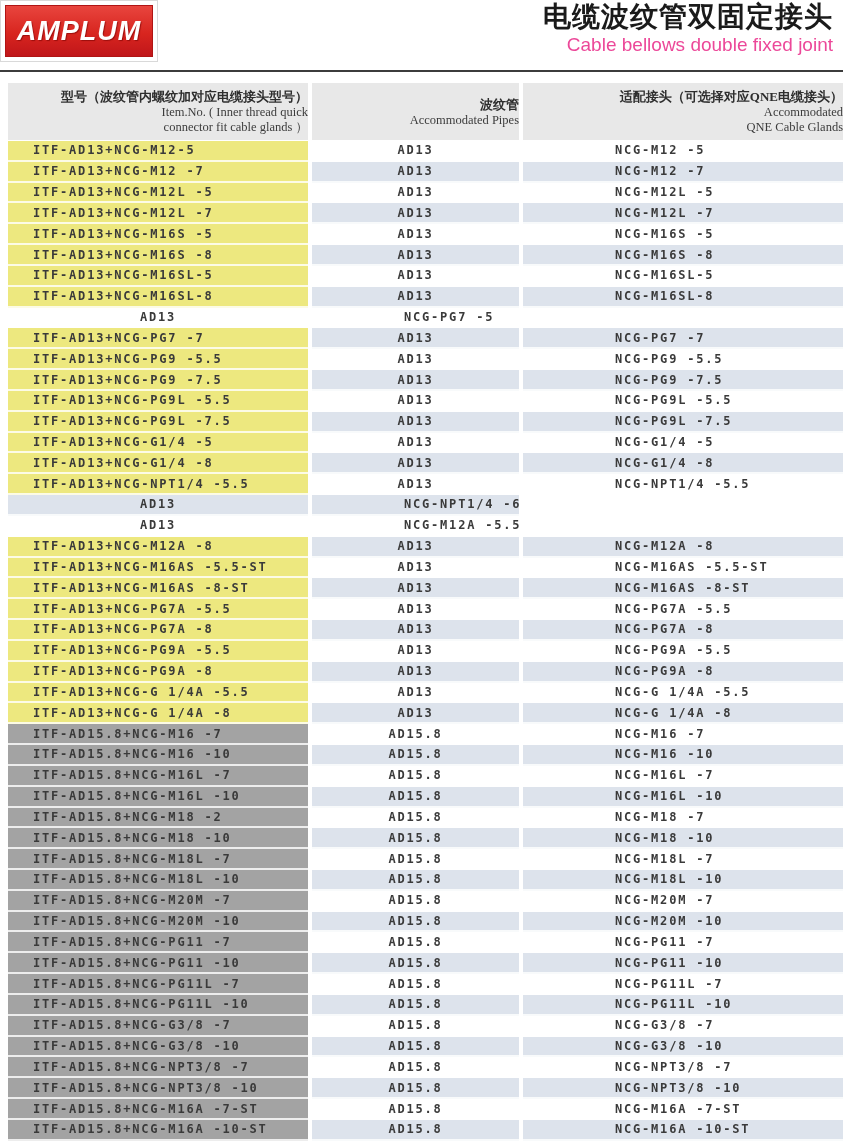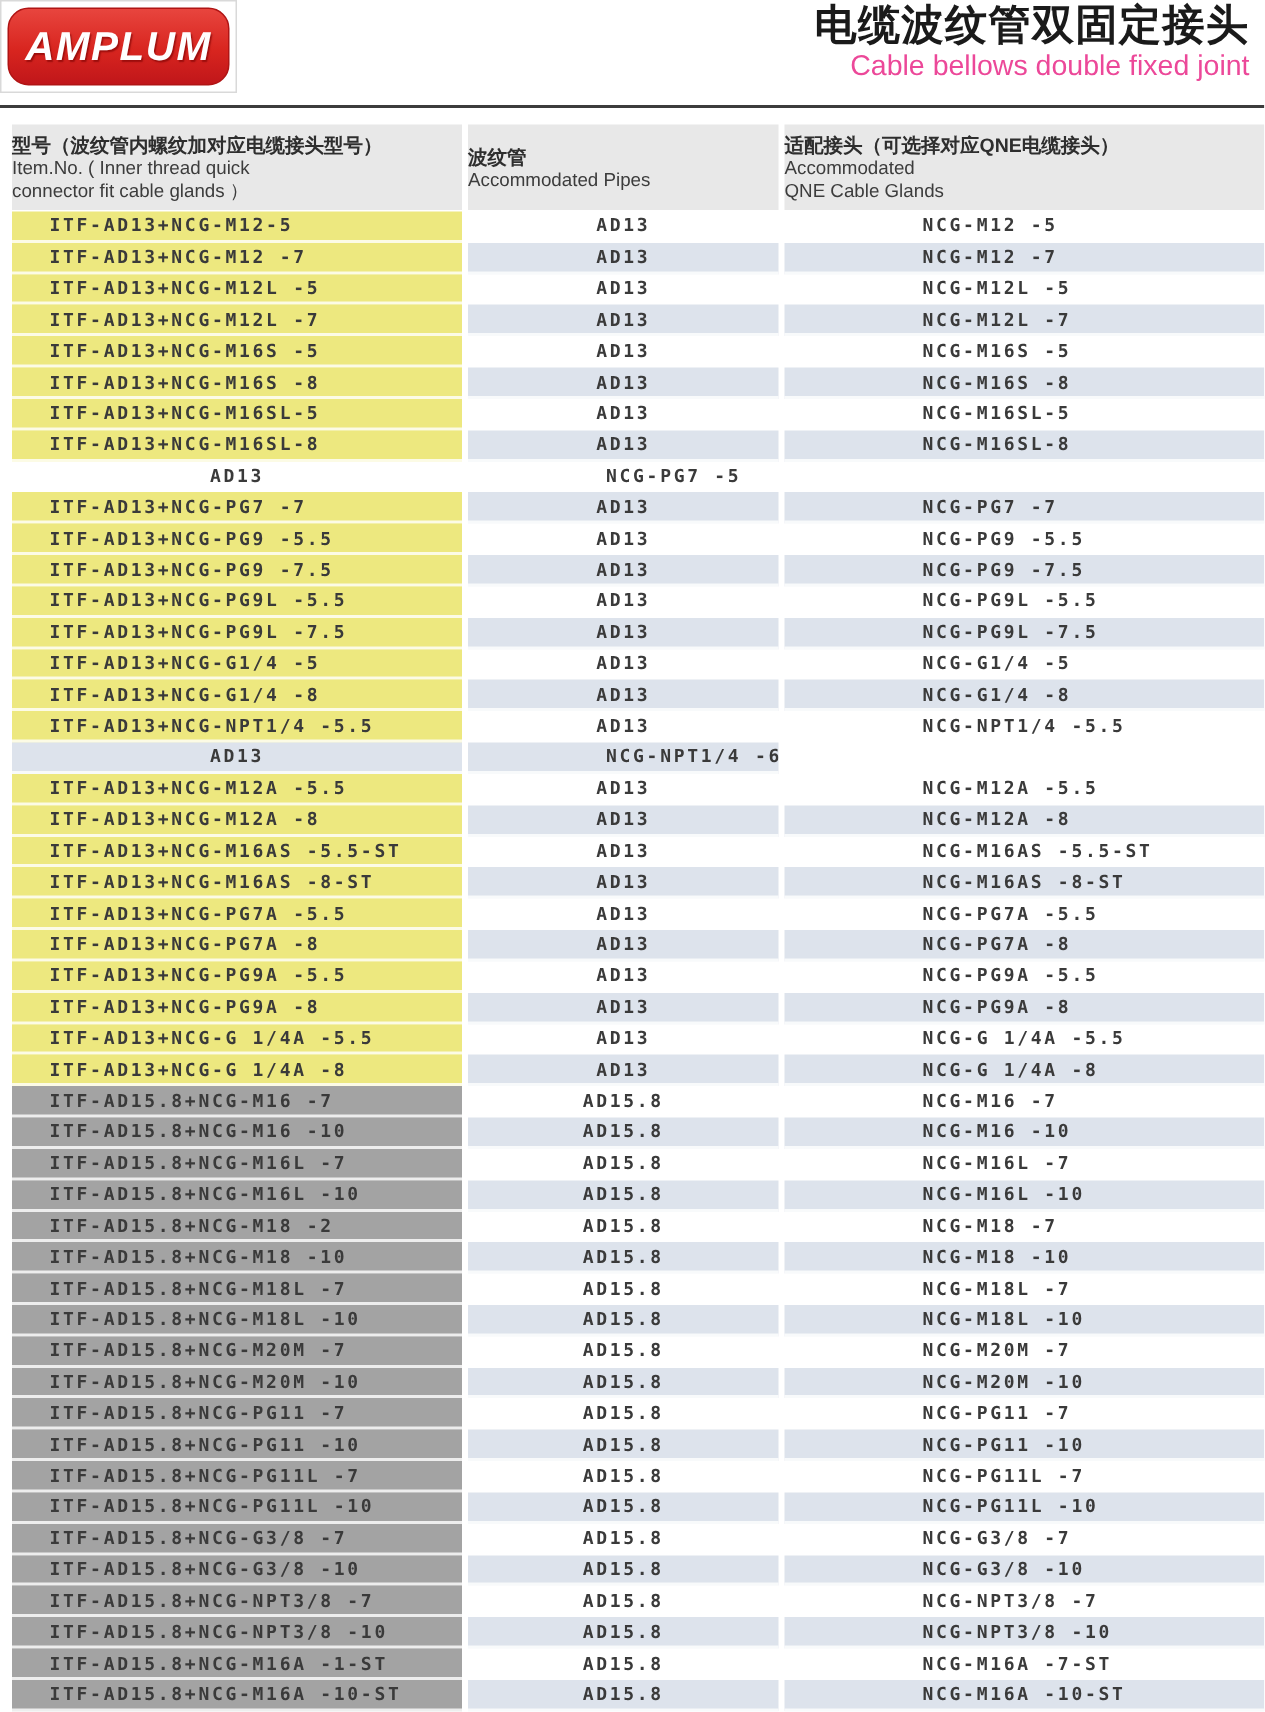--- a/index.html
+++ b/index.html
@@ -8,39 +8,39 @@
     font-family:"Liberation Sans",sans-serif;
   }
   
   #logo-box{
     position:absolute;left:0;top:0;width:158px;height:62px;
     border:1px solid #d9d9d9;background:#fff;box-sizing:border-box;
   }
   #logo{
     position:absolute;left:4px;top:4px;width:146px;height:50px;
     background:linear-gradient(#e8453e 0%,#d8251f 55%,#c0161a 100%);
-    border-radius:14px;border:1px solid #b01414;
+    border-radius:0;border:1px solid #b01414;
     display:flex;align-items:center;justify-content:center;
   }
   #logo span{
     color:#ffffff;font-weight:bold;font-style:italic;font-size:27px;letter-spacing:1px;
     text-shadow:1px 1px 1px rgba(120,0,0,.6);
     font-family:"Liberation Sans",sans-serif;
   }
   #title-block{position:absolute;right:10px;top:0;text-align:right;}
   #title-zh{font-size:28px;font-weight:bold;color:#1a1a1a;letter-spacing:1px;line-height:34px;}
   #title-en{font-size:19px;color:#ec4899;line-height:22px;}
   #top-rule{position:absolute;left:0;top:70px;width:843px;height:2px;background:#3c3c3c;}
 
   
   .tgrid{display:grid;grid-template-columns:300px 207px 1fr;column-gap:4px;}
   #thead{position:absolute;left:8px;top:83px;width:835px;height:57px;}
   #thead .hcell{
     background:#e8e8e8;height:57px;display:flex;flex-direction:column;
-    align-items:flex-start;justify-content:center;text-align:center;
+    align-items:flex-end;justify-content:center;text-align:center;font-family:Liberation Serif, serif;
   }
   .h-zh{font-size:13px;font-weight:bold;color:#2e2e2e;line-height:17px;}
   .h-en{font-size:12.5px;color:#3c3c3c;line-height:15px;}
 
   #tbody{position:absolute;left:8px;top:141px;width:835px;}
   .row{height:20.83px;}
   .cell{
     box-sizing:border-box;height:20.83px;
     border-bottom:2px solid rgba(255,255,255,.8);
     display:flex;align-items:center;
@@ -174,21 +174,20 @@
       <div class="tgrid row g-ad13 r-even">
         <div class="cell c-item">ITF-AD13+NCG-NPT1/4 -5.5</div>
         <div class="cell c-pipe">AD13</div>
         <div class="cell c-gland">NCG-NPT1/4 -5.5</div>
       </div>
       <div class="tgrid row g-ad13 r-odd">
         <div class="cell c-pipe">AD13</div>
         <div class="cell c-gland">NCG-NPT1/4 -6.8</div>
       </div>
       <div class="tgrid row g-ad13 r-even">
-        <div class="cell c-item">ITF-AD13+NCG-M12A -5.5</div>
         <div class="cell c-pipe">AD13</div>
         <div class="cell c-gland">NCG-M12A -5.5</div>
       </div>
       <div class="tgrid row g-ad13 r-odd">
         <div class="cell c-item">ITF-AD13+NCG-M12A -8</div>
         <div class="cell c-pipe">AD13</div>
         <div class="cell c-gland">NCG-M12A -8</div>
       </div>
       <div class="tgrid row g-ad13 r-even">
         <div class="cell c-item">ITF-AD13+NCG-M16AS -5.5-ST</div>
@@ -314,21 +313,21 @@
         <div class="cell c-item">ITF-AD15.8+NCG-NPT3/8 -7</div>
         <div class="cell c-pipe">AD15.8</div>
         <div class="cell c-gland">NCG-NPT3/8 -7</div>
       </div>
       <div class="tgrid row g-ad15 r-odd">
         <div class="cell c-item">ITF-AD15.8+NCG-NPT3/8 -10</div>
         <div class="cell c-pipe">AD15.8</div>
         <div class="cell c-gland">NCG-NPT3/8 -10</div>
       </div>
       <div class="tgrid row g-ad15 r-even">
-        <div class="cell c-item">ITF-AD15.8+NCG-M16A -1-ST</div>
+        <div class="cell c-item">ITF-AD15.8+NCG-M16A -7-ST</div>
         <div class="cell c-pipe">AD15.8</div>
         <div class="cell c-gland">NCG-M16A -7-ST</div>
       </div>
       <div class="tgrid row g-ad15 r-odd">
         <div class="cell c-item">ITF-AD15.8+NCG-M16A -10-ST</div>
         <div class="cell c-pipe">AD15.8</div>
         <div class="cell c-gland">NCG-M16A -10-ST</div>
       </div>
     </div>
 

